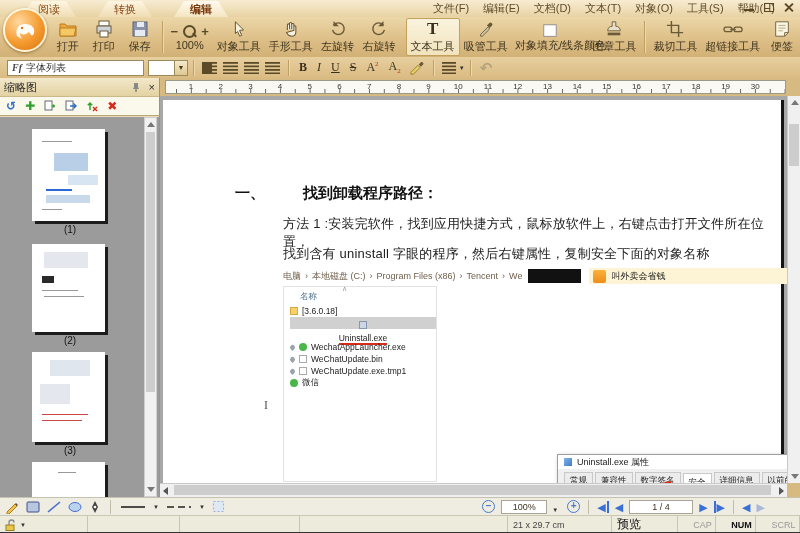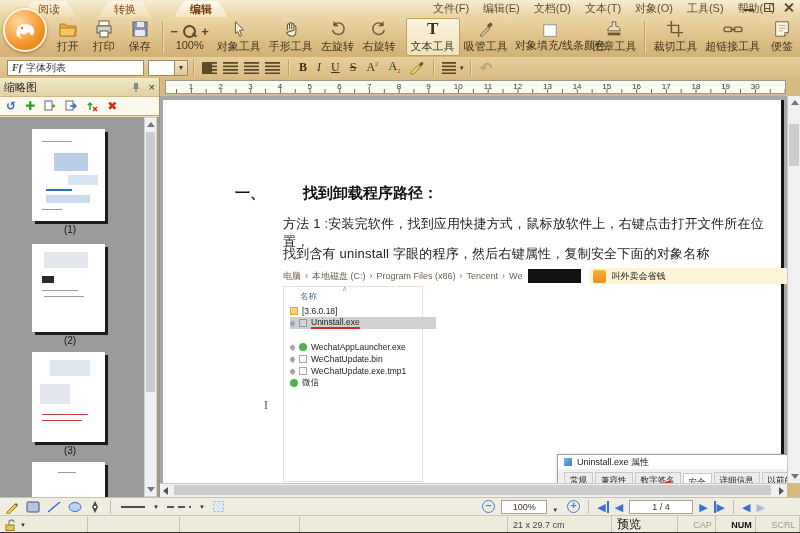--- a/index.html
+++ b/index.html
@@ -97,30 +97,30 @@
   .caret { position:absolute; left:101px; top:298px; font-family:"Liberation Serif",serif; font-size:12px; color:#555; }
 
   
   .shot { position:absolute; left:120px; top:168px; width:540px; height:216px; }
   .crumbs { display:flex; align-items:center; gap:4px; font-size:9px; color:#6e5f4b; height:16px; }
   .censor { width:53px; height:14px; background:#111; margin-left:2px; }
   .notice { display:flex; align-items:center; gap:5px; flex:1; background:#fdf4d5; height:16px; padding:0 4px; margin-left:4px; }
   .notice .nicon { width:13px; height:13px; background:linear-gradient(#f9b23c,#ef8d1a); border-radius:2px; }
   .notice .ntitle { font-size:9px; color:#222; }
 
-  .explorer { position:absolute; left:0; top:18px; width:140px; height:196px; background:#fff; border:1px solid #e2e2e2; }
+  .explorer { position:absolute; left:0; top:18px; width:154px; height:196px; background:#fff; border:1px solid #e2e2e2; }
   .colhead { position:absolute; left:16px; top:4px; font-size:8.5px; color:#4a6e8a; }
   .sort { position:absolute; left:58px; top:-2px; font-size:7px; color:#999; }
   .frow { position:absolute; left:6px; width:146px; height:12px; display:flex; align-items:center; gap:4px; font-size:8.5px; color:#222; }
   .frow .fic { width:8px; height:8px; flex:0 0 8px; }
   .fic.folder { background:#f7d26a; border:1px solid #d8a93c; }
   .fic.app { background:#cdd6e4; border:1px solid #8a96ad; }
   .fic.wx { background:#49b649; border-radius:50%; }
   .fic.doc { background:#fff; border:1px solid #aaa; }
-  .frow.sel { background:#d0d0d0; }
+  .frow.sel { background:#d0d0d0;flex-direction:column; }
   .frow.sel .fname { border-bottom:2px solid #d92b1a; }
   .pin { position:absolute; left:2px; width:5px; height:5px; background:#9aa4ac; border-radius:50% 50% 50% 0; transform:rotate(-45deg); }
 
   
   .dlg { position:absolute; left:274px; top:186px; width:266px; height:214px; background:#f0f0f0;
          border:1px solid #9f9f9f; box-shadow:2px 2px 5px rgba(0,0,0,.35); font-size:8.5px; color:#1a1a1a; }
   .dlg-title { height:14px; display:flex; align-items:center; gap:5px; padding:0 6px; background:#fff; font-size:9px; }
   .dlg-title .dic { width:8px; height:8px; background:linear-gradient(135deg,#7fb3e8,#3f7cc4); }
   .dtabs { display:flex; gap:2px; padding:3px 6px 0 6px; border-bottom:1px solid #c8c8c8; position:relative; }
   .dtab { padding:2px 5px; background:#ececec; border:1px solid #c8c8c8; border-bottom:none; font-size:8.5px; color:#222; }

